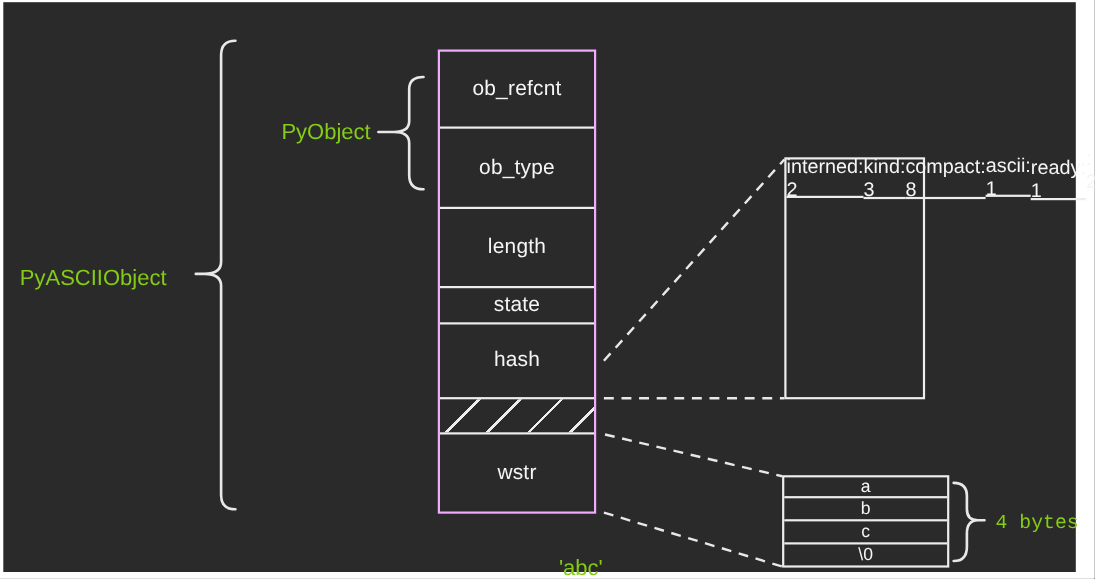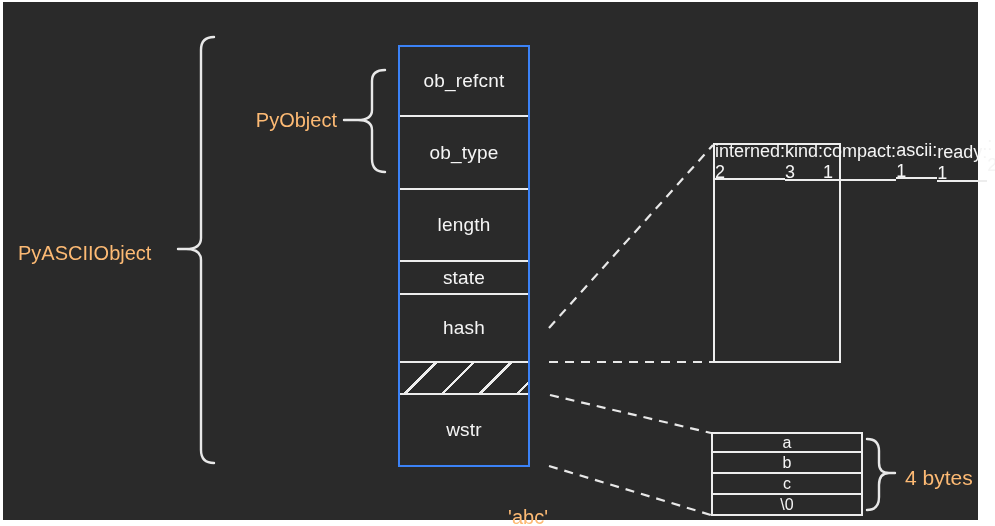--- a/index.html
+++ b/index.html
@@ -6,22 +6,22 @@
   html, body { width: 995px; height: 526px; background: #ffffff; overflow: hidden; }
   body { font-family: "Liberation Sans", sans-serif; position: relative; }
 
   #canvas {
     position: absolute; left: 3px; top: 2px; width: 975px; height: 518px;
     background: #2a2a2a; color: #f5f5f5;
   }
 
   
   .structbox {
-    position: absolute; left: 395px; top: 43px; width: 132px; height: 422px;
-    border: 2px solid #3b82f6; display: flex; flex-direction: column;
+    position: absolute; left: 395px; top: 43px; width: 144px; height: 422px;
+    border: 2px solid #f0abfc; display: flex; flex-direction: column;
   }
   .structbox .row {
     border-bottom: 2px solid #ededed;
     display: flex; align-items: center; justify-content: center;
     font-size: 19px; letter-spacing: 0.2px;
   }
   .structbox .row:last-child { border-bottom: none; }
   .row.hatched {
     background: repeating-linear-gradient(135deg,
       transparent 0px, transparent 24px,
@@ -46,25 +46,25 @@
     border: 2px solid #ededed; display: flex; flex-direction: column;
   }
   .charbox .row {
     border-bottom: 2px solid #ededed;
     display: flex; align-items: center; justify-content: center;
     font-size: 16px; line-height: 1;
   }
   .charbox .row:last-child { border-bottom: none; }
 
   
-  .lbl { position: absolute; font-size: 20px; color: #fdba74; white-space: nowrap; }
+  .lbl { position: absolute; font-size: 20px; color: #84cc16; white-space: nowrap; }
   #lbl-pyobject      { left: 234px; top: 107px; width: 100px; text-align: right; }
   #lbl-pyascii       { left: 15px;  top: 240px; }
   #lbl-abc           { left: 395px; top: 504px; width: 150px; text-align: right; }
-  #lbl-4bytes        { left: 902px; top: 464px; font-size: 21px; }
+  #lbl-4bytes        { left: 902px; top: 464px; font-size: 18px; font-family: Liberation Mono, monospace; }
 
   svg.overlay { position: absolute; left: 0; top: 0; pointer-events: none; }
 </style>
 </head>
 <body>
 
 <div id="canvas">
 
   <svg class="overlay" width="975" height="518" viewBox="0 0 975 518">
 
@@ -92,21 +92,21 @@
     <div class="row" style="height:68px">hash</div>
     <div class="row hatched" style="height:32px"></div>
     <div class="row" style="height:70px">wstr</div>
   </div>
 
   <div class="lbl" id="lbl-abc">'abc'</div>
 
   <div class="statebox">
     <div class="row" style="height:35px">interned: 2</div>
     <div class="row" style="height:36px">kind: 3</div>
-    <div class="row" style="height:36px">compact: 1</div>
+    <div class="row" style="height:36px">compact: 8</div>
     <div class="row" style="height:34px">ascii: 1</div>
     <div class="row" style="height:37px">ready: 1</div>
     <div class="row" style="height:20px">: 24</div>
   </div>
 
   <div class="charbox">
     <div class="row" style="height:19px">a</div>
     <div class="row" style="height:21px">b</div>
     <div class="row" style="height:21px">c</div>
     <div class="row" style="height:19px">\0</div>

